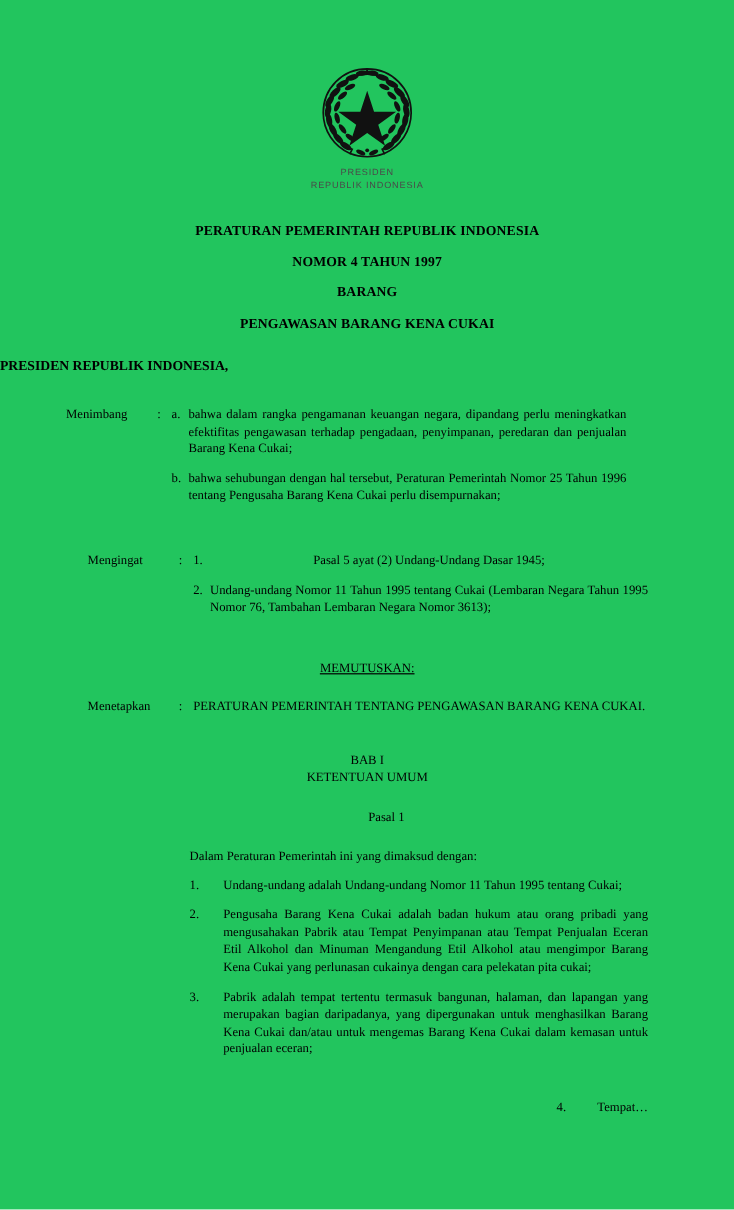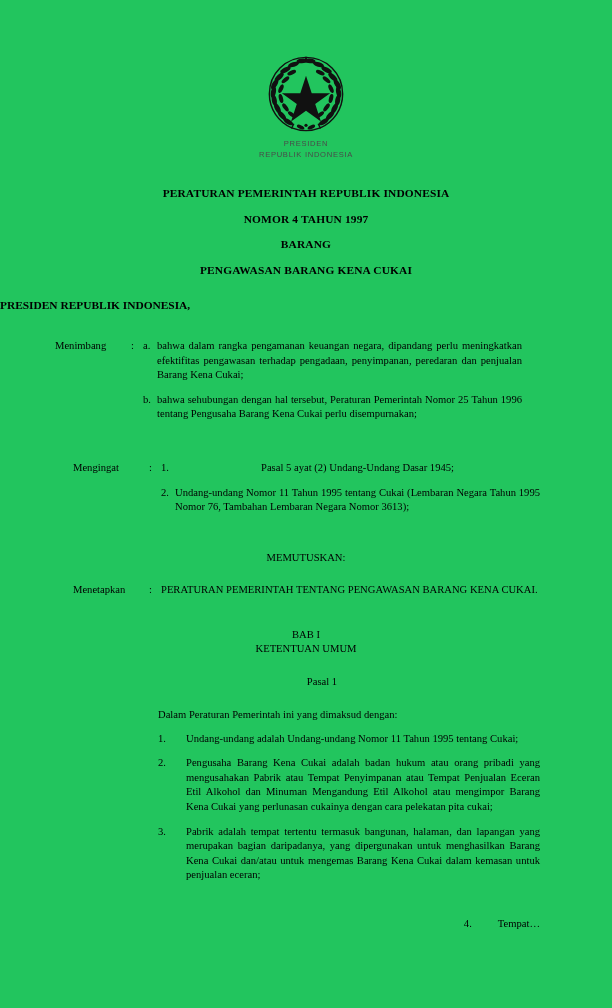--- a/index.html
+++ b/index.html
@@ -260,21 +260,21 @@
         <div class="item-marker">1.</div>
         <div class="item-text" style="text-align:center;">Pasal 5 ayat (2) Undang-Undang Dasar 1945;</div>
       </div>
       <div class="numbered-item">
         <div class="item-marker">2.</div>
         <div class="item-text">Undang-undang Nomor 11 Tahun 1995 tentang Cukai (Lembaran Negara Tahun 1995 Nomor 76, Tambahan Lembaran Negara Nomor 3613);</div>
       </div>
     </div>
   </div>
 
-  <div class="center-line" style="top:551px;">MEMUTUSKAN:</div>
+  <div class="center-line" style="top:551px;text-decoration:underline;">MEMUTUSKAN:</div>
 
   <div class="clause" style="left:73px; top:583px; width:467px;">
     <div class="clause-label">Menetapkan</div>
     <div class="clause-colon">:</div>
     <div class="clause-body">
       <div class="item-text" style="text-align:justify;">PERATURAN PEMERINTAH TENTANG PENGAWASAN BARANG KENA CUKAI.</div>
     </div>
   </div>
 
   <div class="center-line" style="top:628px;">BAB I</div>

